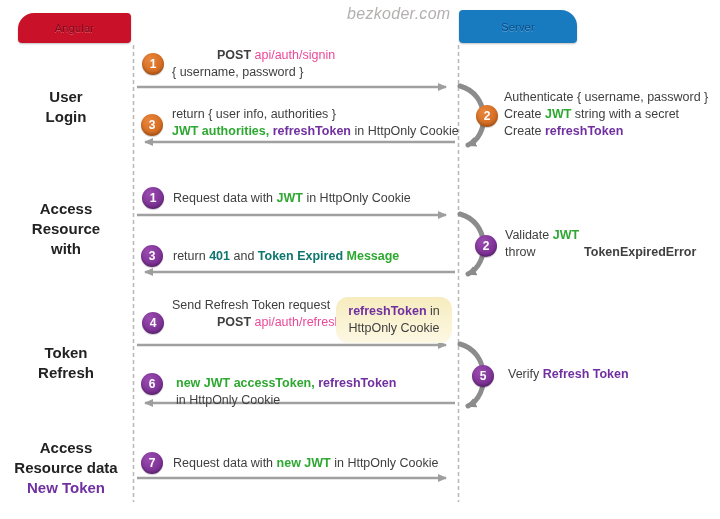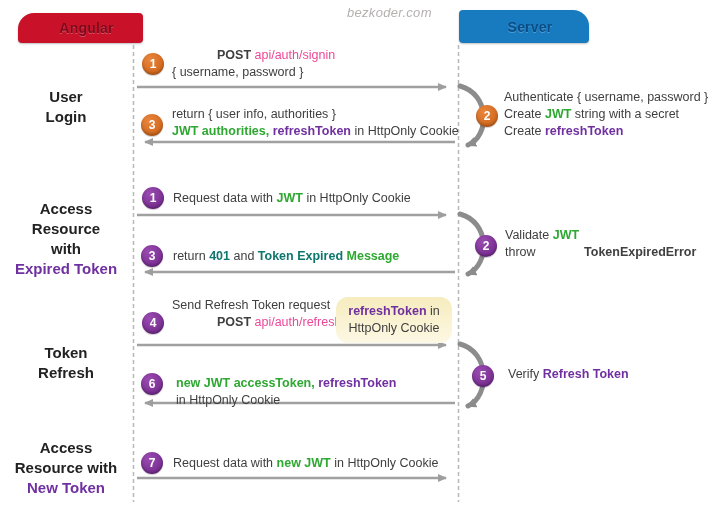--- a/index.html
+++ b/index.html
@@ -2,26 +2,26 @@
 <html><head>
 <meta charset="utf-8">
 <style>
   html,body{margin:0;padding:0;background:#fff;}
   .canvas{
     position:relative;width:720px;height:519px;background:#fff;overflow:hidden;
     font-family:"Liberation Sans","DejaVu Sans",sans-serif;
   }
   .svg-layer{position:absolute;left:0;top:0;width:720px;height:519px;}
   .watermark{
-    position:absolute;left:347px;top:5px;font-size:13px;font-style:italic;
+    position:absolute;left:347px;top:5px;font-size:16px;font-style:italic;
     color:#b3b1b0;letter-spacing:.3px;
   }
   .actor{
     position:absolute;display:flex;align-items:center;justify-content:center;
-    font-weight:bold;font-size:14px;letter-spacing:.2px;padding-left:12px;
+    font-weight:normal;font-size:11px;letter-spacing:.2px;
   }
   .actor-angular{
     left:18px;top:13px;width:113px;height:30px;background:#c9122a;
     border-radius:16px 4px 4px 4px;color:#7e0a1c;text-shadow:0 1px 0 rgba(255,255,255,.25);
     box-shadow:0 1px 2px rgba(0,0,0,.25);
   }
   .actor-server{
     left:459px;top:10px;width:118px;height:33px;background:#187bc0;
     border-radius:4px 16px 4px 4px;color:#0a4c86;text-shadow:0 1px 0 rgba(255,255,255,.25);
     box-shadow:0 1px 2px rgba(0,0,0,.25);
@@ -117,29 +117,28 @@
   <div class="actor actor-server">Server</div>
 
   <div class="sec-label sl-1">
     <div><span class="seg-black">User</span></div>
     <div><span class="seg-black">Login</span></div>
   </div>
   <div class="sec-label sl-2">
     <div><span class="seg-black">Access</span></div>
     <div><span class="seg-black">Resource</span></div>
     <div><span class="seg-black">with</span></div>
-    <div><span class="seg-purple">Expired Token</span></div>
   </div>
   <div class="sec-label sl-3">
     <div><span class="seg-black">Token</span></div>
     <div><span class="seg-black">Refresh</span></div>
   </div>
   <div class="sec-label sl-4">
     <div><span class="seg-black">Access</span></div>
-    <div><span class="seg-black">Resource with</span></div>
+    <div><span class="seg-black">Resource data</span></div>
     <div><span class="seg-purple">New Token</span></div>
   </div>
 
   <div class="step step-orange st-1">1</div>
   <div class="step step-orange st-2">2</div>
   <div class="step step-orange st-3">3</div>
   <div class="step step-purple st-4">1</div>
   <div class="step step-purple st-5">2</div>
   <div class="step step-purple st-6">3</div>
   <div class="step step-purple st-7">4</div>

